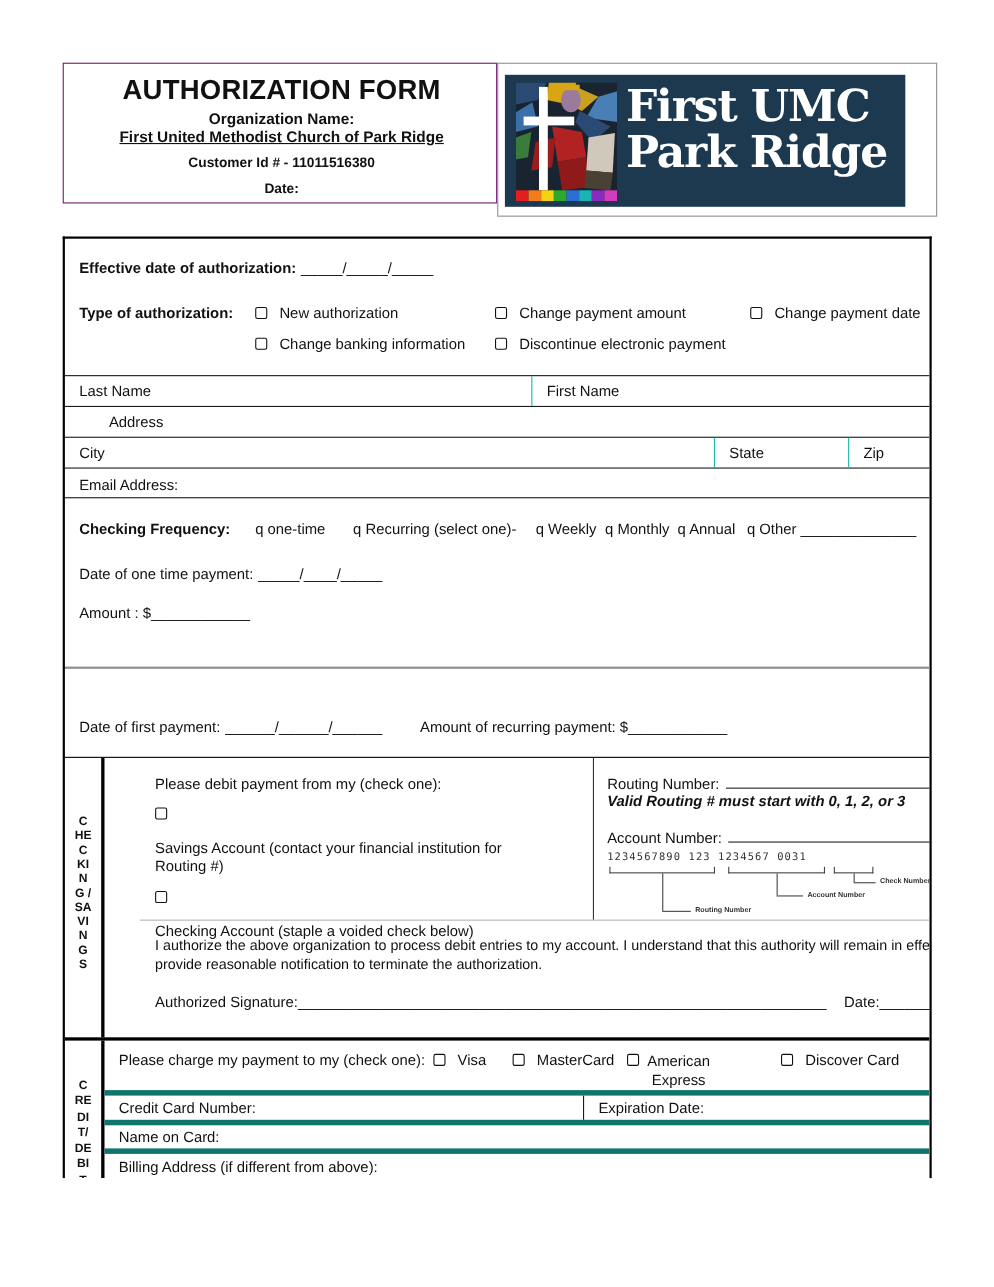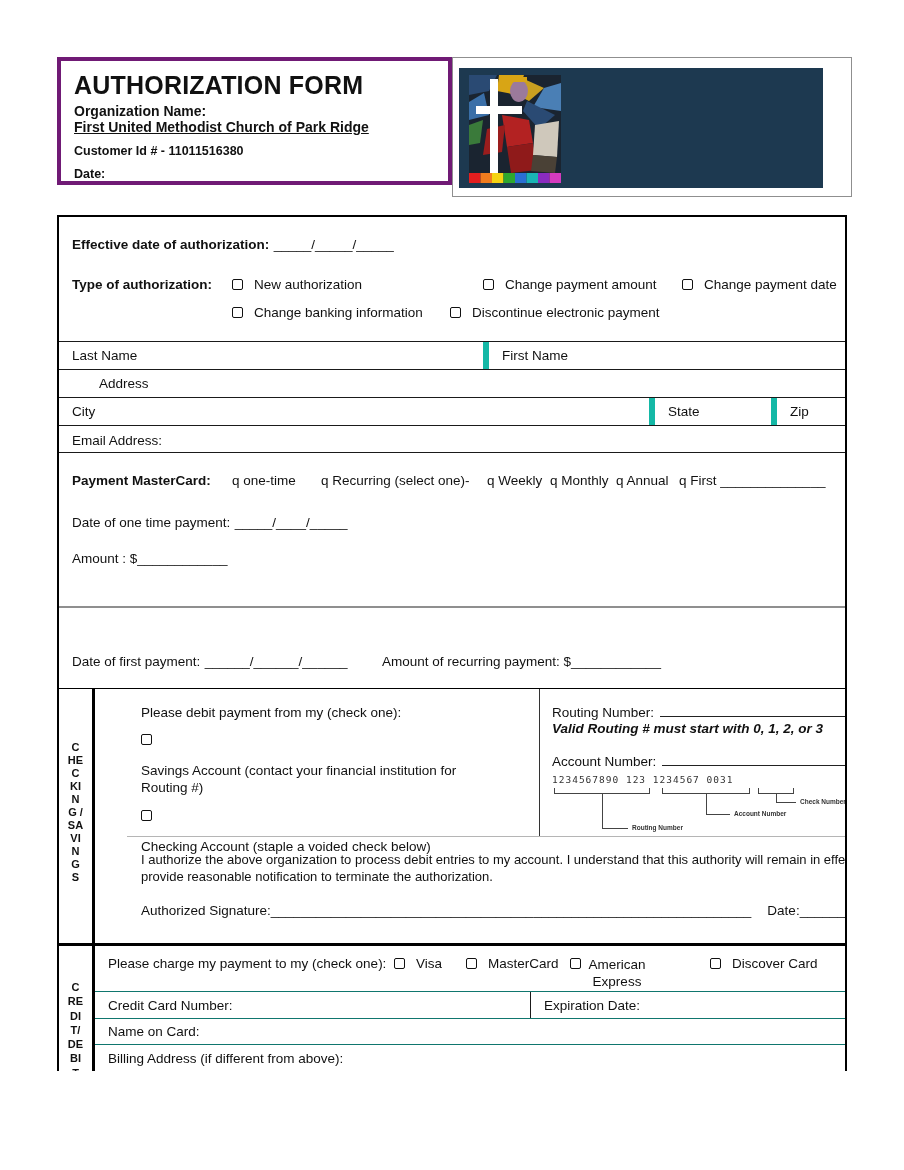--- a/index.html
+++ b/index.html
@@ -4,21 +4,21 @@
 <style>
   * { margin:0; padding:0; box-sizing:border-box; }
   body { background:#fff; }
   .page {
     position:relative; width:904px; height:1170px; background:#ffffff;
     font-family:"Liberation Sans", sans-serif; color:#111; overflow:hidden;
   }
   
   .hdr-left {
     position:absolute; left:57px; top:57px; width:395px; height:128px;
-    border:4px solid #701a75; padding:10px 10px 0 13px;
+    border:1px solid #701a75; padding:10px 10px 0 13px;text-align:center;
   }
   .hdr-title { font-size:25px; font-weight:bold; letter-spacing:0.2px; }
   .org-label { font-size:14px; font-weight:bold; margin-top:3px; }
   .org-name  { font-size:14px; font-weight:bold; text-decoration:underline; }
   .cust-id   { font-size:12.5px; font-weight:bold; margin-top:9px; }
   .hdr-date  { font-size:12.5px; font-weight:bold; margin-top:9px; }
   .hdr-right {
     position:absolute; left:452px; top:57px; width:400px; height:140px;
     border:1px solid #8f8f8f;
   }
@@ -46,21 +46,21 @@
     border-radius:2px; vertical-align:-1px; background:#fff;
   }
   .cb-item { display:inline-flex; align-items:center; gap:11px; font-size:13.5px; }
   
   .sec-auth { height:124px; }
   
   .contact-table { height:112px; border-top:1px solid #1a1a1a; border-bottom:1px solid #1a1a1a; }
   .ct-row { display:flex; height:28px; align-items:center; }
   .ct-row.bb { border-bottom:1px solid #1a1a1a; }
   .ct-cell { height:100%; display:flex; align-items:center; padding-left:13px; font-size:13.5px; }
-  .ct-cell.bl { border-left:6px solid #14b8a6; }
+  .ct-cell.bl { border-left:1px solid #14b8a6; }
   
   .sec-freq { height:153px; }
   
   .sec-first { height:82px; border-top:2px solid #8f8f8f; }
   
   .sec-check { height:255px; border-top:1px solid #000; display:flex; }
   .sec-credit { height:130px; border-top:3px solid #000; display:flex; }
   .strip {
     width:36px; border-right:3px solid #000; text-align:center;
     font-weight:bold; font-size:11px; color:#111; flex-shrink:0;
@@ -87,21 +87,21 @@
   .micr-lab {
     position:absolute; font-size:6.5px; font-weight:bold; color:#333;
     filter:blur(0.3px); white-space:nowrap;
   }
   .statement { padding:14px 16px 0 14px; font-size:13px; line-height:17px; color:#111; }
   .sig-row { display:flex; align-items:baseline; padding-left:14px; margin-top:18px; font-size:13.5px; white-space:nowrap; }
   .blank { letter-spacing:0; }
   
   .credit-content { flex:1; display:flex; flex-direction:column; }
   .charge-row { position:relative; height:45px; }
-  .cc-row { display:flex; height:27px; align-items:center; border-top:1px solid #0f766e; }
+  .cc-row { display:flex; height:27px; align-items:center; border-top:5px solid #0f766e; }
   .cc-cell { height:100%; display:flex; align-items:center; padding-left:13px; font-size:13.5px; }
   .amex { display:inline-flex; align-items:flex-start; gap:0; font-size:13.5px; }
   .amex .cb { margin-top:2px; }
   .amex-lines { display:inline-block; text-align:center; width:72px; line-height:17px; }
 </style>
 </head>
 <body>
 
 <div class="page">
 
@@ -135,36 +135,40 @@
         <rect x="7" y="31" width="46" height="8" fill="#ffffff"></rect>
         <rect x="0" y="98" width="11.5" height="10" fill="#e31e1e"></rect>
         <rect x="11.5" y="98" width="11.5" height="10" fill="#f07c1e"></rect>
         <rect x="23" y="98" width="11.5" height="10" fill="#f5d312"></rect>
         <rect x="34.5" y="98" width="11.5" height="10" fill="#2ea82e"></rect>
         <rect x="46" y="98" width="11.5" height="10" fill="#2a6fd4"></rect>
         <rect x="57.5" y="98" width="11.5" height="10" fill="#19b5b5"></rect>
         <rect x="69" y="98" width="11.5" height="10" fill="#8a2bbf"></rect>
         <rect x="80.5" y="98" width="11.5" height="10" fill="#d43bbf"></rect>
       </svg>
+      <div class="logo-text">
+        <div>First UMC</div>
+        <div>Park Ridge</div>
+      </div>
     </div>
   </div>
 
   <div class="main-box">
 
     <div class="sec sec-auth">
       <span class="abs" style="left:13px; top:18px;">
         <span class="lbl-b">Effective date of authorization:</span>
         <span class="txt blank">_____/_____/_____</span>
       </span>
       <span class="abs lbl-b" style="left:13px; top:60px;">Type of authorization:</span>
       <span class="abs cb-item" style="left:173px; top:60px;">
         <span class="cb"></span>
         <span>New authorization</span>
       </span>
-      <span class="abs cb-item" style="left:391px; top:60px;margin-left:33px;">
+      <span class="abs cb-item" style="left:391px; top:60px;">
         <span class="cb"></span>
         <span>Change payment amount</span>
       </span>
       <span class="abs cb-item" style="left:623px; top:60px;">
         <span class="cb"></span>
         <span>Change payment date</span>
       </span>
       <span class="abs cb-item" style="left:173px; top:88px;">
         <span class="cb"></span>
         <span>Change banking information</span>
@@ -187,28 +191,28 @@
         <div class="ct-cell" style="width:576px;">City</div>
         <div class="ct-cell bl" style="width:122px;margin-left:14px;">State</div>
         <div class="ct-cell bl" style="flex:1;">Zip</div>
       </div>
       <div class="ct-row">
         <div class="ct-cell" style="flex:1;">Email Address:</div>
       </div>
     </div>
 
     <div class="sec sec-freq">
-      <span class="abs lbl-b" style="left:13px; top:20px;">Payment MasterCard:</span>
+      <span class="abs lbl-b" style="left:13px; top:20px;">Checking Frequency:</span>
       <span class="abs txt" style="left:173px; top:20px;">q one-time</span>
       <span class="abs txt" style="left:262px; top:20px;">q  Recurring (select one)-</span>
       <span class="abs txt" style="left:428px; top:20px;">q Weekly</span>
       <span class="abs txt" style="left:491px; top:20px;">q Monthly</span>
       <span class="abs txt" style="left:557px; top:20px;">q Annual</span>
       <span class="abs txt" style="left:620px; top:20px;">
-        <span>q First</span>
+        <span>q Other</span>
         <span class="blank">______________</span>
       </span>
       <span class="abs" style="left:13px; top:60px;">
         <span class="txt">Date of one time payment:</span>
         <span class="txt blank">_____/____/_____</span>
       </span>
       <span class="abs" style="left:13px; top:96px;">
         <span class="txt">Amount : $</span><span class="txt blank">____________</span>
       </span>
     </div>

